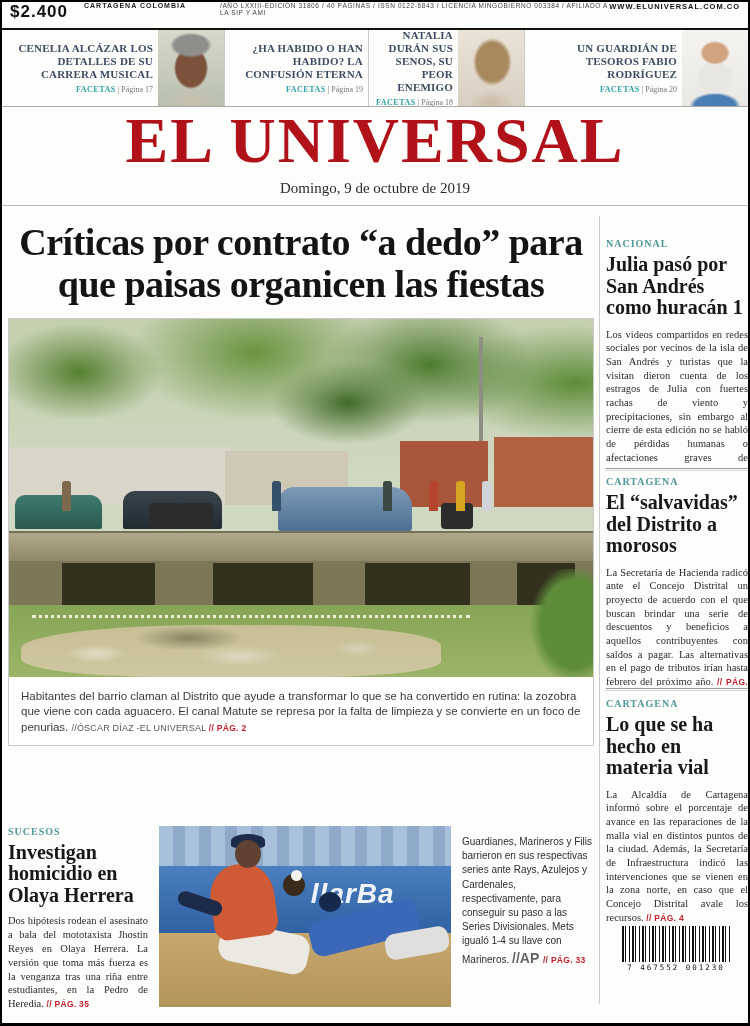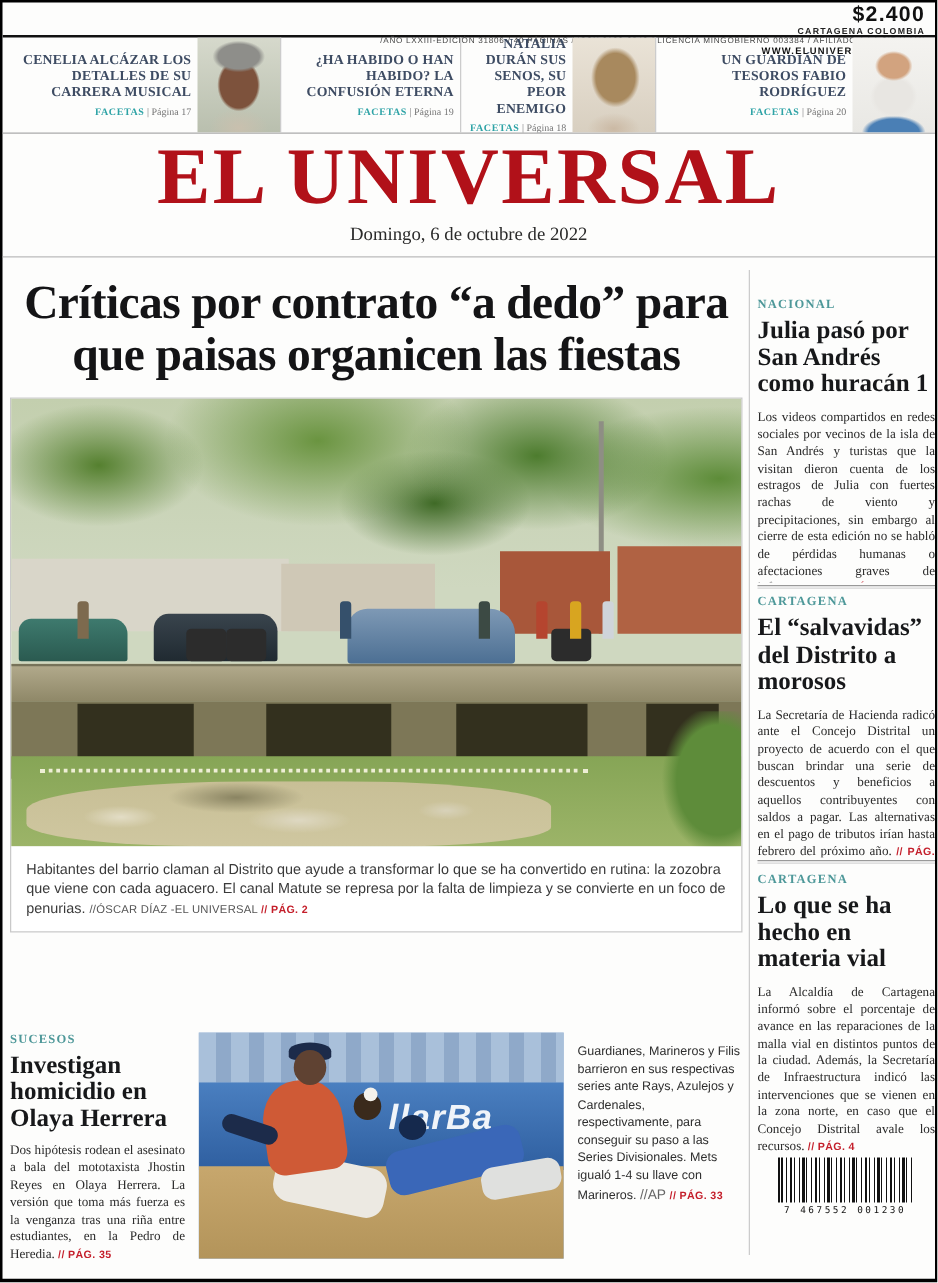--- a/index.html
+++ b/index.html
@@ -4,22 +4,22 @@
 <style>
   * { margin:0; padding:0; box-sizing:border-box; }
   html,body { background:#ffffff; }
   .page {
     position:relative; width:750px; height:1026px; margin:0 auto;
     background:#fdfdfc; overflow:hidden;
     border:2px solid #000; border-bottom:3px solid #000;
     font-family:"Liberation Serif", serif; color:#1c1c1c;
   }
   
-  .topbar { height:28px; display:flex; align-items:flex-end; padding:0 8px;
-    border-bottom:2px solid #111; font-family:"Liberation Sans", sans-serif;flex-direction:column; }
+  .topbar { height:28px; display:flex; align-items:flex-start; padding:0 8px;
+    border-bottom:2px solid #111; font-family:"Liberation Sans", sans-serif; }
   .price { font-size:17px; font-weight:bold; letter-spacing:1px; color:#111; }
   .location { font-size:7px; font-weight:bold; letter-spacing:1px; margin-left:16px; color:#222; }
   .edition-info { font-size:6.5px; letter-spacing:0.6px; color:#444; margin-left:34px; flex:1; }
   .website { font-size:7.5px; font-weight:bold; letter-spacing:1px; color:#111; }
   
   .teasers { display:flex; height:77px; border-bottom:1px solid #aaa; }
   .teaser { display:flex; align-items:stretch; overflow:hidden; }
   .teaser + .teaser { border-left:1px solid #ccc; }
   .t1 { width:222px; } .t2 { width:144px; } .t3 { width:156px; } .t4 { flex:1; }
   .teaser-text { flex:1; display:flex; flex-direction:column; justify-content:center;
@@ -143,21 +143,21 @@
   .bb-p2-helmet { position:absolute; left:160px; top:66px; width:22px; height:20px;
     background:#15294d; border-radius:50%; }
   .bb-glove { position:absolute; left:124px; top:48px; width:22px; height:22px;
     background:#3a2a1c; border-radius:50%; }
   .bb-ball { position:absolute; left:132px; top:44px; width:11px; height:11px;
     background:#f4f2ec; border-radius:50%; }
   .sports-col { flex:1; }
   .sports-headline { font-size:17px; font-weight:bold; line-height:1.12; color:#17181a; }
   .sports-body { margin-top:9px; font-family:"Liberation Sans", sans-serif; font-size:10px;
     line-height:1.42; color:#2e2e2e; }
-  .sports-credit { color:#666; font-size:11px; font-family:"Liberation Sans", sans-serif; font-weight:normal; }
+  .sports-credit { color:#666; font-size:14px; font-family:"Liberation Sans", sans-serif; font-weight:bold; }
   
   .sidebar { position:absolute; left:604px; top:20px; width:142px; height:772px; }
   .sb-story { position:absolute; left:0; width:100%; overflow:hidden; }
   .sb1 { top:12px; height:228px; } .sb2 { top:250px; height:210px; } .sb3 { top:472px; height:224px; }
   .sb-headline { margin-top:5px; font-size:20px; font-weight:bold; line-height:1.08; color:#17181a; }
   .sb-body { margin-top:9px; font-size:10.5px; line-height:1.3; text-align:justify; color:#2b2b2b; }
   .sb-sep { position:absolute; left:0; width:100%; height:3px; border-top:1px solid #999; border-bottom:1px solid #d5d5d5; }
   .sep1 { top:242px; } .sep2 { top:462px; }
   .barcode-wrap { position:absolute; left:16px; top:700px; width:108px; text-align:center; }
   .barcode-bars { height:36px; background:repeating-linear-gradient(90deg,
@@ -209,21 +209,21 @@
         <div class="teaser-meta">
           <span class="teaser-section">FACETAS</span><span class="teaser-page"> | Página 20</span>
         </div>
       </div>
       <div class="portrait pt3"></div>
     </div>
   </div>
 
   <div class="masthead">
     <div class="masthead-title">EL UNIVERSAL</div>
-    <div class="edition-date">Domingo, 6 de octubre de 2022</div>
+    <div class="edition-date">Domingo, 9 de octubre de 2019</div>
     <div class="date-rule"></div>
   </div>
 
   <div class="content">
     <div class="v-divider"></div>
 
     <div class="left-col">
       <div class="lead-headline">Críticas por contrato “a dedo” para que paisas organicen las fiestas</div>
 
       <div class="photo-box">

